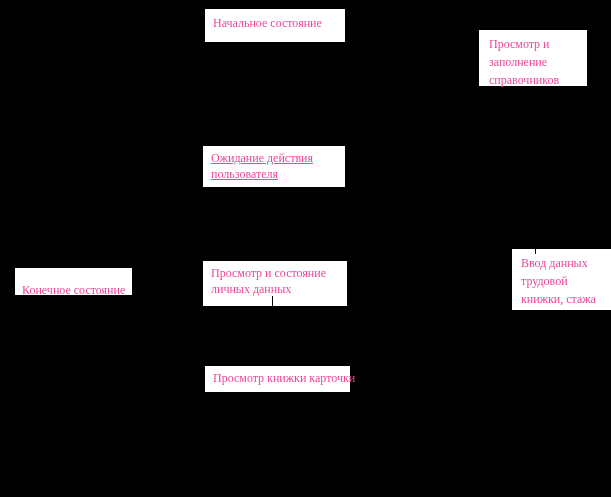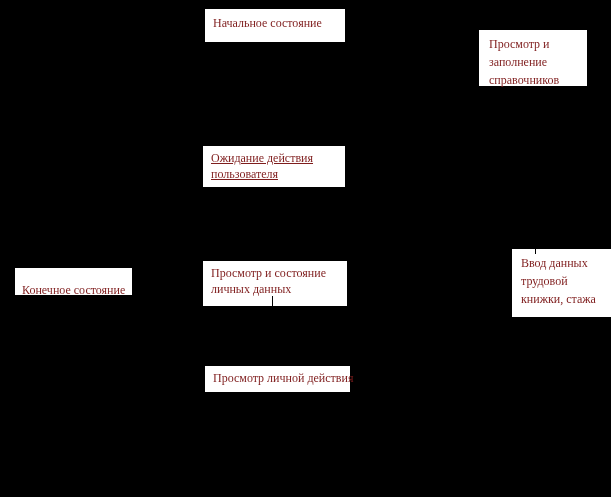--- a/index.html
+++ b/index.html
@@ -9,32 +9,32 @@
     height: 497px;
     background: #000000;
     overflow: hidden;
     font-family: "Liberation Serif", "DejaVu Serif", serif;
     font-size: 12px;
     color: #000000;
   }
   .node {
     position: absolute;
     background: #ffffff;
-    color: #7f1d1d;
+    color: #ec4899;
     box-sizing: border-box;
     line-height: 16px;
   }
   .nowrap { white-space: nowrap; }
 
   .node-initial       { left: 205px; top: 9px;   width: 140px; height: 33px; padding: 6px 0 0 8px; }
   .node-refbooks      { left: 479px; top: 30px;  width: 108px; height: 56px; padding: 5px 0 0 10px; line-height: 18px; }
   .node-waiting       { left: 203px; top: 146px; width: 142px; height: 41px; padding: 4px 0 0 8px; text-decoration: underline; }
   .node-final         { left: 15px;  top: 268px; width: 117px; height: 27px; padding: 14px 0 0 7px; }
   .node-personaldata  { left: 203px; top: 261px; width: 144px; height: 45px; padding: 4px 0 0 8px; }
-  .node-workrecord    { left: 512px; top: 249px; width: 99px;  height: 68px; padding: 5px 0 0 9px; line-height: 18px; }
+  .node-workrecord    { left: 512px; top: 249px; width: 99px;  height: 61px; padding: 5px 0 0 9px; line-height: 18px; }
   .node-personalcard  { left: 205px; top: 366px; width: 145px; height: 26px; padding: 4px 0 0 8px; }
 
   .frag {
     position: absolute;
     width: 1px;
     background: #000000;
   }
   .frag-personaldata-bottom { left: 69px; top: 35px; height: 10px; }
   .frag-workrecord-top      { left: 23px; top: 0;    height: 5px; }
 </style>
@@ -63,16 +63,16 @@
     <span>Просмотр и состояние личных данных</span>
     <div class="frag frag-personaldata-bottom"></div>
   </div>
 
   <div class="node node-workrecord">
     <span>Ввод данных трудовой книжки, стажа</span>
     <div class="frag frag-workrecord-top"></div>
   </div>
 
   <div class="node node-personalcard nowrap">
-    <span>Просмотр личной действия</span>
+    <span>Просмотр книжки карточки</span>
   </div>
 
 </div>
 
 </body></html>

